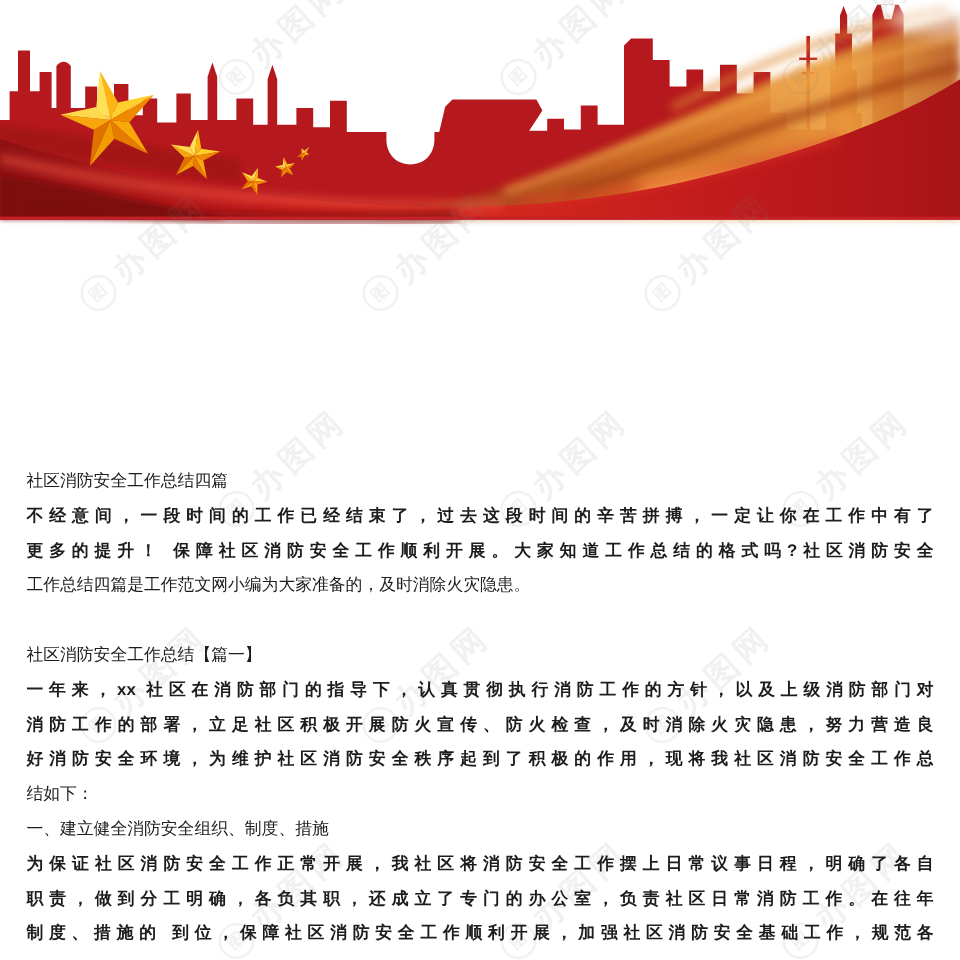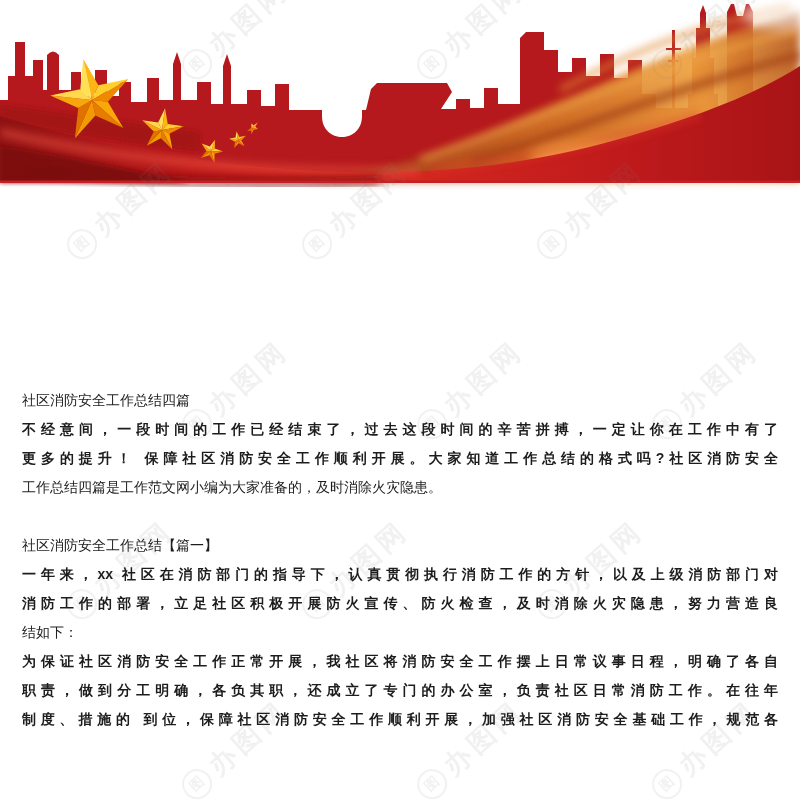--- a/index.html
+++ b/index.html
@@ -179,17 +179,19 @@
 
 <div class="doc" id="document-body">
     <div class="line">社区消防安全工作总结四篇</div>
     <div class="line full">不经意间，一段时间的工作已经结束了，过去这段时间的辛苦拼搏，一定让你在工作中有了</div>
     <div class="line full">更多的提升！ 保障社区消防安全工作顺利开展。大家知道工作总结的格式吗?社区消防安全</div>
     <div class="line">工作总结四篇是工作范文网小编为大家准备的，及时消除火灾隐患。</div>
     <div class="line"></div>
     <div class="line">社区消防安全工作总结【篇一】</div>
     <div class="line full">一年来，xx 社区在消防部门的指导下，认真贯彻执行消防工作的方针，以及上级消防部门对</div>
     <div class="line full">消防工作的部署，立足社区积极开展防火宣传、防火检查，及时消除火灾隐患，努力营造良</div>
+    <div class="line full">好消防安全环境，为维护社区消防安全秩序起到了积极的作用，现将我社区消防安全工作总</div>
     <div class="line">结如下：</div>
+    <div class="line">一、建立健全消防安全组织、制度、措施</div>
     <div class="line full">为保证社区消防安全工作正常开展，我社区将消防安全工作摆上日常议事日程，明确了各自</div>
     <div class="line full">职责，做到分工明确，各负其职，还成立了专门的办公室，负责社区日常消防工作。在往年</div>
     <div class="line full">制度、措施的 到位，保障社区消防安全工作顺利开展，加强社区消防安全基础工作，规范各</div>
   </div>
 
 </body></html>

